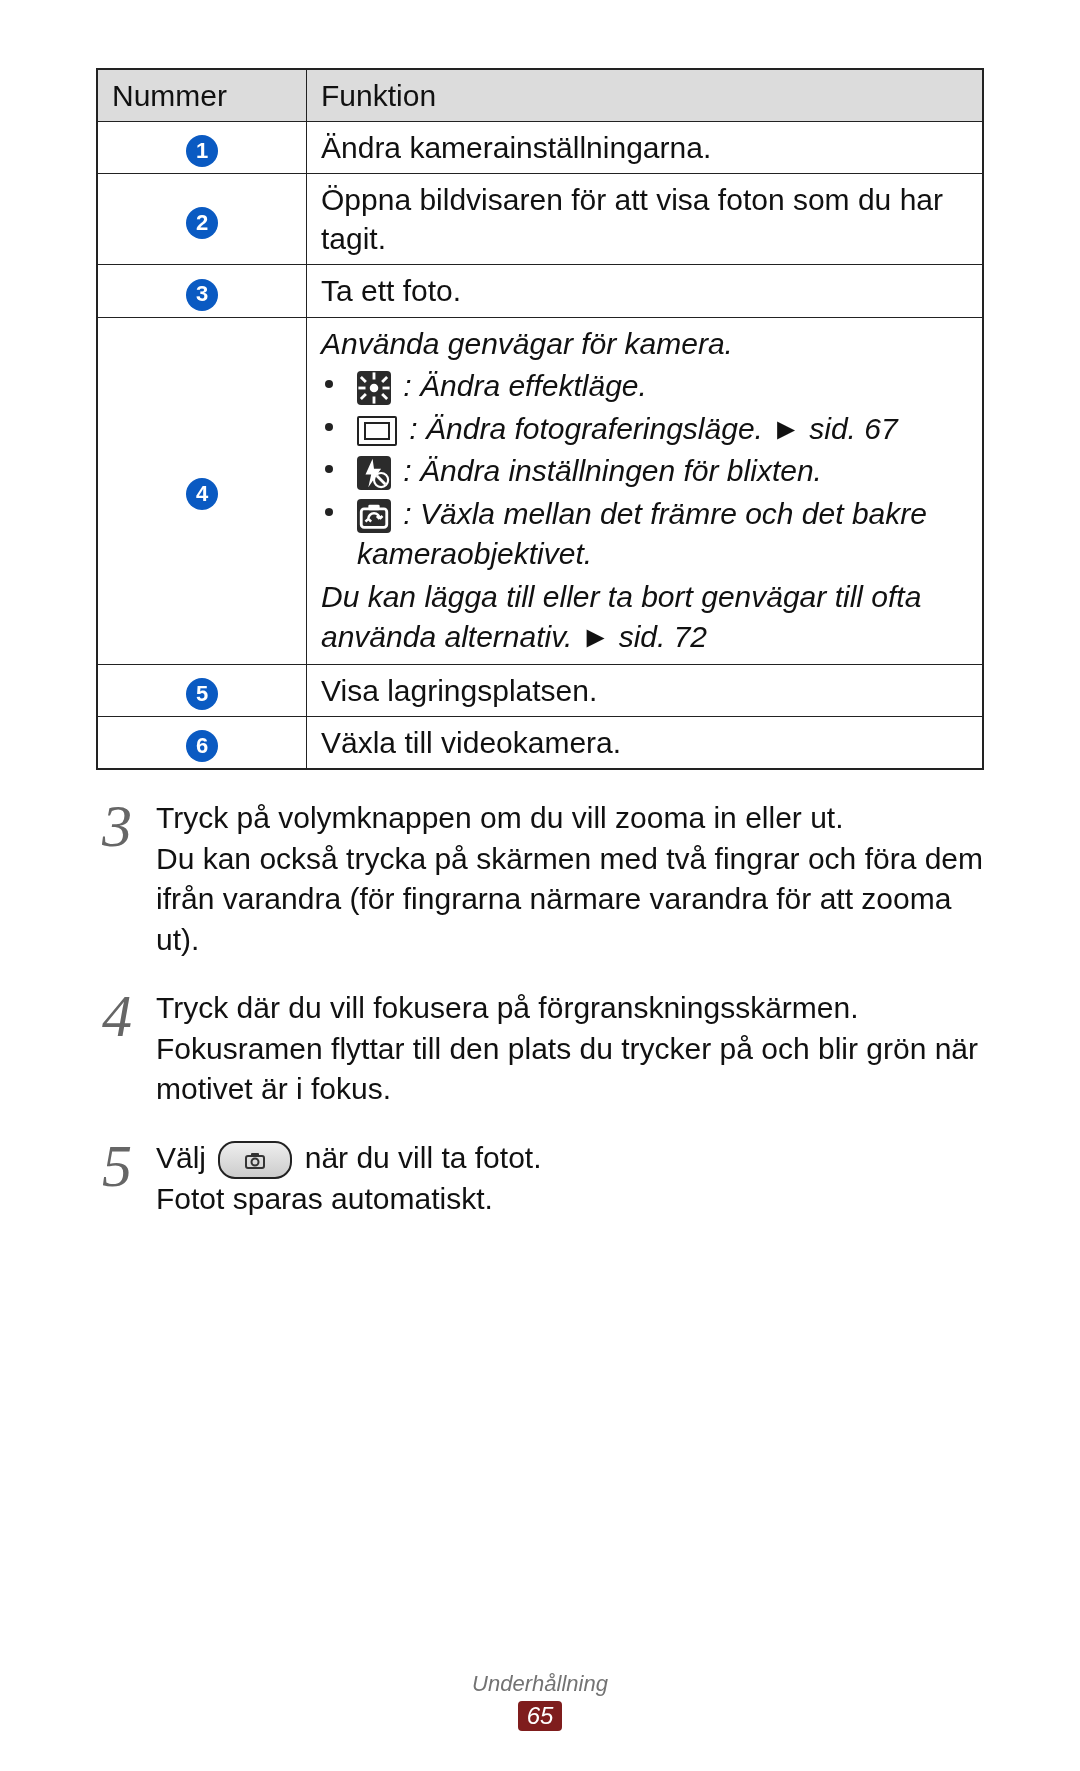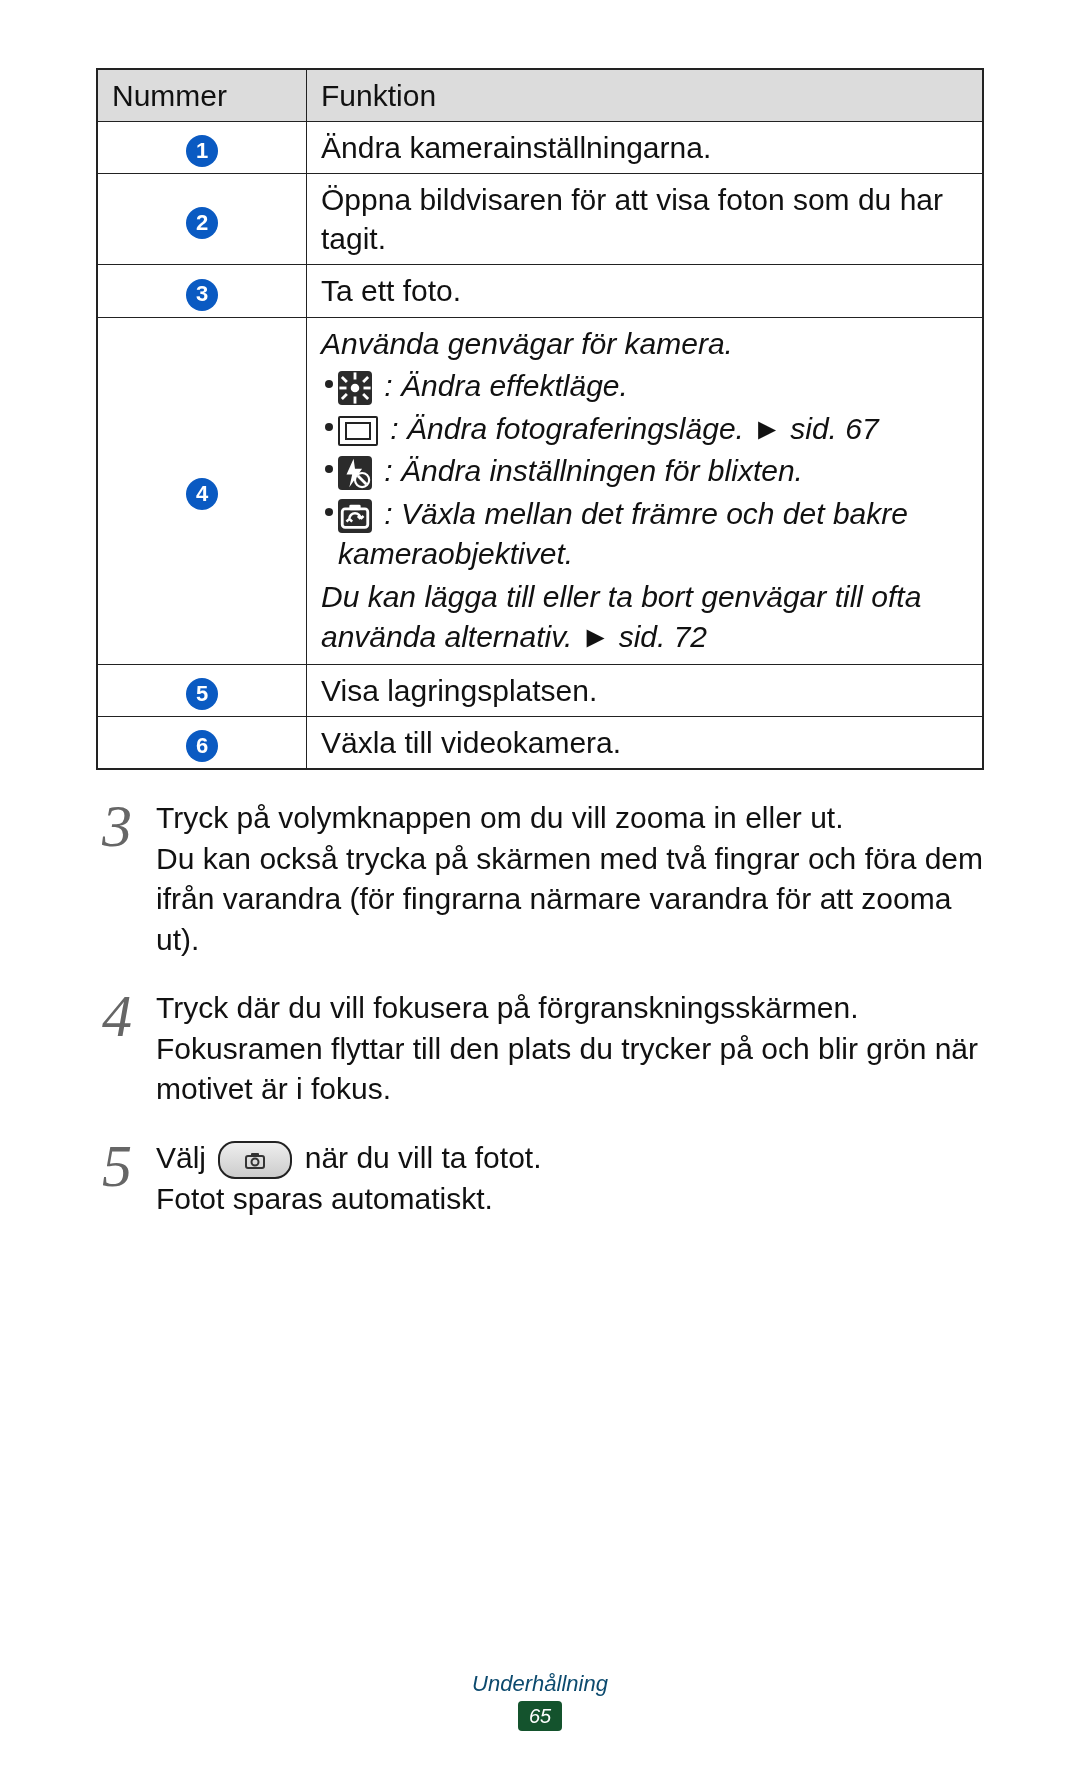--- a/index.html
+++ b/index.html
@@ -56,21 +56,21 @@
   .shortcuts {
     line-height: 1.35;
     font-style: italic;
   }
   .bullets {
     margin: 2px 0 2px 0;
   }
   .bullet-line {
     display: flex;
     align-items: flex-start;
-    gap: 5px;
+    gap: 24px;
     margin: 2px 0;
   }
   .bullet-dot {
     width: 8px; height: 8px; border-radius: 50%;
     background: #222;
     margin-top: 14px;
     flex: 0 0 auto;
     margin-left: 4px;
   }
   .bullet-text { flex: 1; }
@@ -152,30 +152,30 @@
   .footer {
     position: absolute;
     bottom: 40px;
     left: 0;
     width: 1080px;
     text-align: center;
   }
   .footlabel {
     font-style: italic;
     font-size: 22px;
-    color: #0c4a6e;
+    color: #737373;
     margin-bottom: 4px;
     text-align: center;
   }
   .pagenum {
     display: inline-flex;
     width: 44px; height: 30px;
-    background: #14532d;
+    background: #7f1d1d;
     color: #fff;
-    font-size: 20px;
+    font-size: 24px;
     font-style: italic;
     border-radius: 4px;
     align-items: center;
     justify-content: center;
   }
 </style>
 </head>
 <body>
 
 <div class="page">

